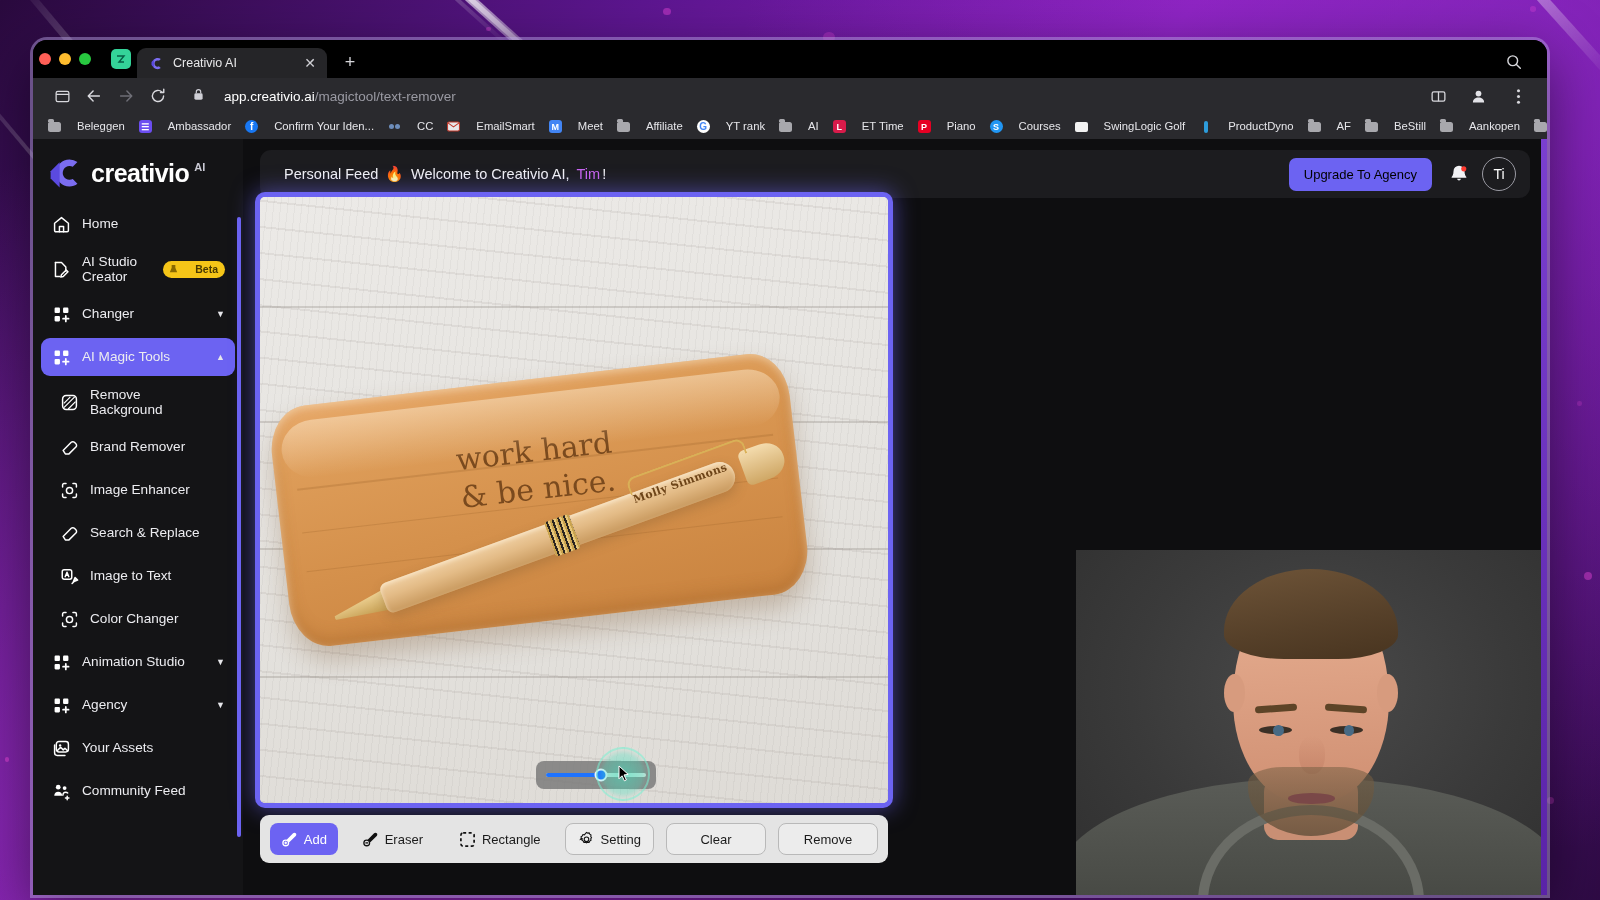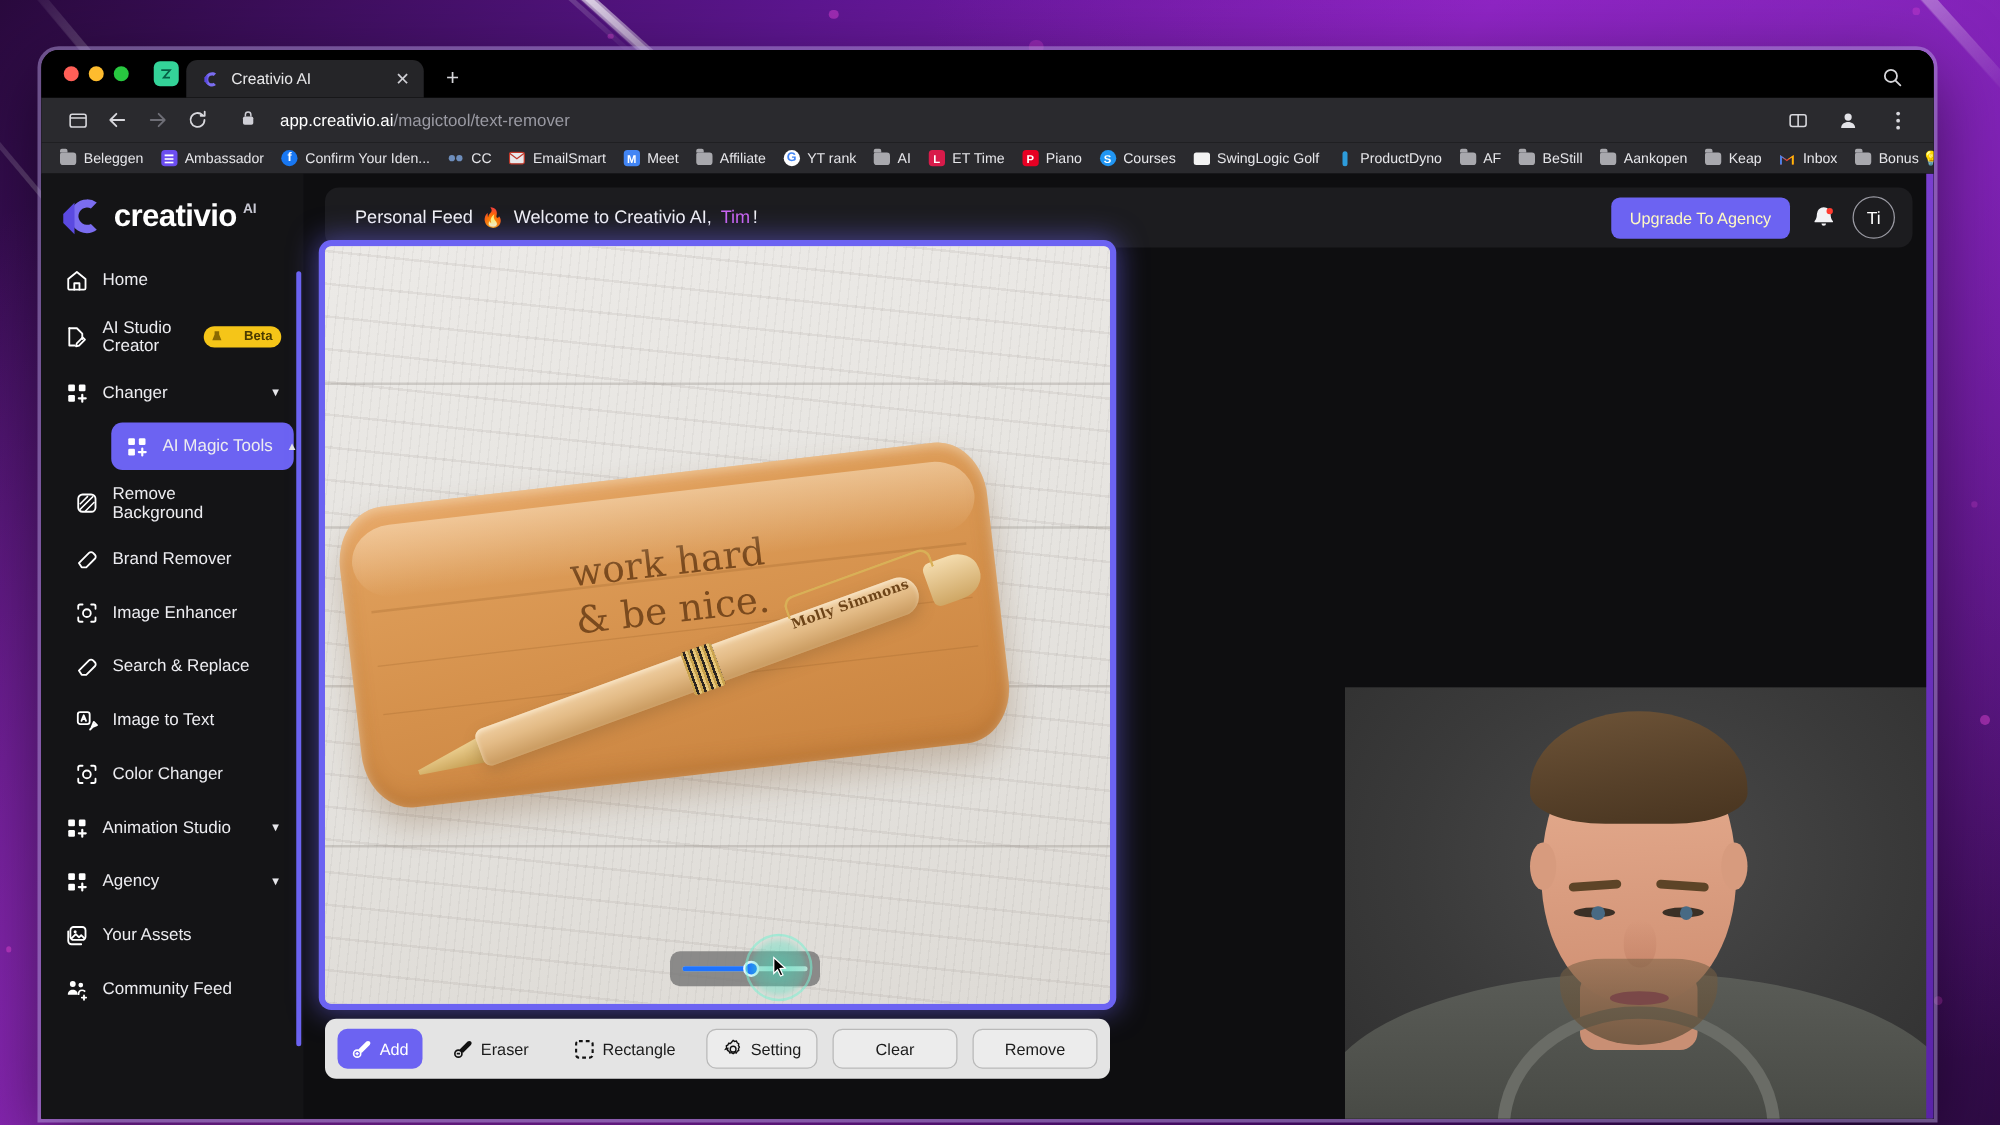--- a/index.html
+++ b/index.html
@@ -26,21 +26,21 @@
 
   
   #browser{
     position:absolute; left:33px; top:40px; width:1514px; height:855px;
     background:#000; border-radius:14px 14px 0 0;
     box-shadow:0 0 0 3px rgba(190,170,235,.45), 0 18px 60px rgba(0,0,0,.55);
     overflow:hidden;
   }
 
   
-  #tabstrip{ position:relative; height:38px; background:#000; display:flex; align-items:flex-end; padding-left:12px; }
+  #tabstrip{ position:relative; height:38px; background:#000; display:flex; align-items:flex-end; }
   .traffic{ display:flex; align-items:center; gap:8px; height:38px; padding:0 4px 0 6px; }
   .tl{ width:12px;height:12px;border-radius:50%; }
   .tl.r{background:#ff5f57;} .tl.y{background:#febc2e;} .tl.g{background:#28c840;}
   .ext-ico{ width:20px;height:20px;border-radius:5px;background:#34d399;margin:0 6px 9px 16px;
             display:flex;align-items:center;justify-content:center;font-size:12px;color:#065f46;font-weight:bold;}
   .tab{
     height:30px; min-width:190px; background:#252528; border-radius:9px 9px 0 0;
     display:flex; align-items:center; gap:9px; padding:0 9px 0 12px; color:#e8e8ea; font-size:12.5px;
   }
   .tab .fav{width:15px;height:15px;flex:0 0 15px;}
@@ -53,21 +53,21 @@
   #urlbar{ height:36px; background:#2a2a2e; display:flex; align-items:center; gap:2px; padding:0 14px; }
   .navbtn{ width:30px;height:30px;display:flex;align-items:center;justify-content:center;color:#d8d8dd; }
   .navbtn.dim{ color:#6e6e76; }
   #omnibox{ flex:1 1 auto; display:flex; align-items:center; gap:20px; padding-left:18px; color:#e9e9ee; font-size:13.5px; }
   #omnibox .host{ color:#fff; }
   #omnibox .path{ color:#9a9aa3; }
   .rightnav{ display:flex; align-items:center; gap:10px; }
 
   
   #bookmarks{ height:25px; background:#2a2a2e; display:flex; align-items:center; gap:0px; padding:0 8px; font-size:11.3px; color:#e6e6ea; overflow:hidden; }
-  .bm{ display:flex; align-items:center; gap:6px; padding:2px 7px; white-space:nowrap; }
+  .bm{ display:flex; gap:16px; padding:2px 7px; white-space:nowrap; }
   .bmicon{ width:13px;height:13px;flex:0 0 13px;display:flex;align-items:center;justify-content:center; }
   .folder{ width:13px;height:10px;background:#a8a8ad;border-radius:1.5px 2.5px 2.5px 2.5px;position:relative; }
   .folder:before{content:"";position:absolute;top:-3px;left:0;width:6px;height:3px;background:#a8a8ad;border-radius:1.5px 1.5px 0 0;}
 
   
   #app{ position:absolute; left:0; top:99px; right:0; bottom:0; background:#0e0e10; display:flex; }
 
   
   #sidebar{ width:210px; flex:0 0 210px; background:#141416; position:relative; overflow:hidden; }
   #logo{ display:flex; align-items:center; gap:8px; padding:18px 0 8px 14px; }
@@ -75,41 +75,41 @@
   #logo .word{ color:#fff; font-size:25px; font-weight:bold; letter-spacing:-.5px; }
   #logo .ai{ color:#c9c9d4; font-size:11px; font-weight:bold; align-self:flex-start; margin-top:4px; margin-left:-3px;}
   .nav{ padding:8px 8px 0 8px; }
   .nav-item{
     display:flex; align-items:center; gap:11px; height:38px; padding:0 10px; margin-bottom:5px;
     border-radius:9px; color:#ececf0; font-size:13.6px; white-space:nowrap;
   }
   .nav-item.two{ height:42px; }
   .nav-item .ico{ width:20px;height:20px;flex:0 0 20px; display:flex;align-items:center;justify-content:center; }
   .nav-item .txt{ flex:1 1 auto; line-height:1.12; }
-  .nav-item.active{ background:#6c63f2;margin-left:48px; }
+  .nav-item.active{ background:#6c63f2; }
   .nav-item.sub{ margin-left:8px; }
   .badge-beta{
     background:#f5c518; color:#4a3a00; font-size:10.5px; font-weight:bold;
     border-radius:9px; padding:2.5px 7px 2.5px 5px; display:flex;align-items:center;gap:16px;
   }
   .caret{ color:#e6e6ea; font-size:9px; margin-left:auto; }
   #sb-scroll{ position:absolute; right:2px; top:78px; width:4px; height:620px; background:#6c63f2; border-radius:3px; }
   #sb-rail{ position:absolute; right:2px; top:78px; width:4px; bottom:0; background:#1e1e22; border-radius:3px; z-index:-1;}
 
   
   #main{ flex:1 1 auto; position:relative; background:#0e0e10; }
   #topbar{
     position:absolute; left:17px; top:11px; right:17px; height:48px;
     background:#1c1c1f; border-radius:11px; display:flex; align-items:center; padding:0 14px 0 24px;
   }
   #greeting{ color:#f2f2f5; font-size:14.5px; display:flex; align-items:center; gap:2px; }
   #greeting .flame{ margin:0 5px; font-size:15px; }
   #greeting .name{ color:#c965f0; }
   .spacer{ flex:1 1 auto; }
-  #upgrade{ background:#6c63f2; color:#fef9c3; font-size:13px; border-radius:7px; padding:9px 15px; white-space:nowrap; }
+  #upgrade{ background:#6c63f2; color:#000000; font-size:13px; border-radius:7px; padding:9px 15px; white-space:nowrap; }
   #bell{ width:26px;height:26px;margin:0 10px 0 14px;display:flex;align-items:center;justify-content:center;position:relative; }
   #avatar{ width:34px;height:34px;border-radius:50%;border:1.6px solid #9a9aa3;color:#fff;font-size:14px;
            display:flex;align-items:center;justify-content:center; }
 
   
   #canvas-wrap{ position:absolute; left:17px; top:58px; width:628px; height:606px; }
   #canvas{
     position:absolute; inset:0; border-radius:5px; overflow:hidden;
     box-shadow:0 0 0 5px #6c63f2, 0 0 22px 6px rgba(108,99,242,.55);
     background:#e9e8e6;

